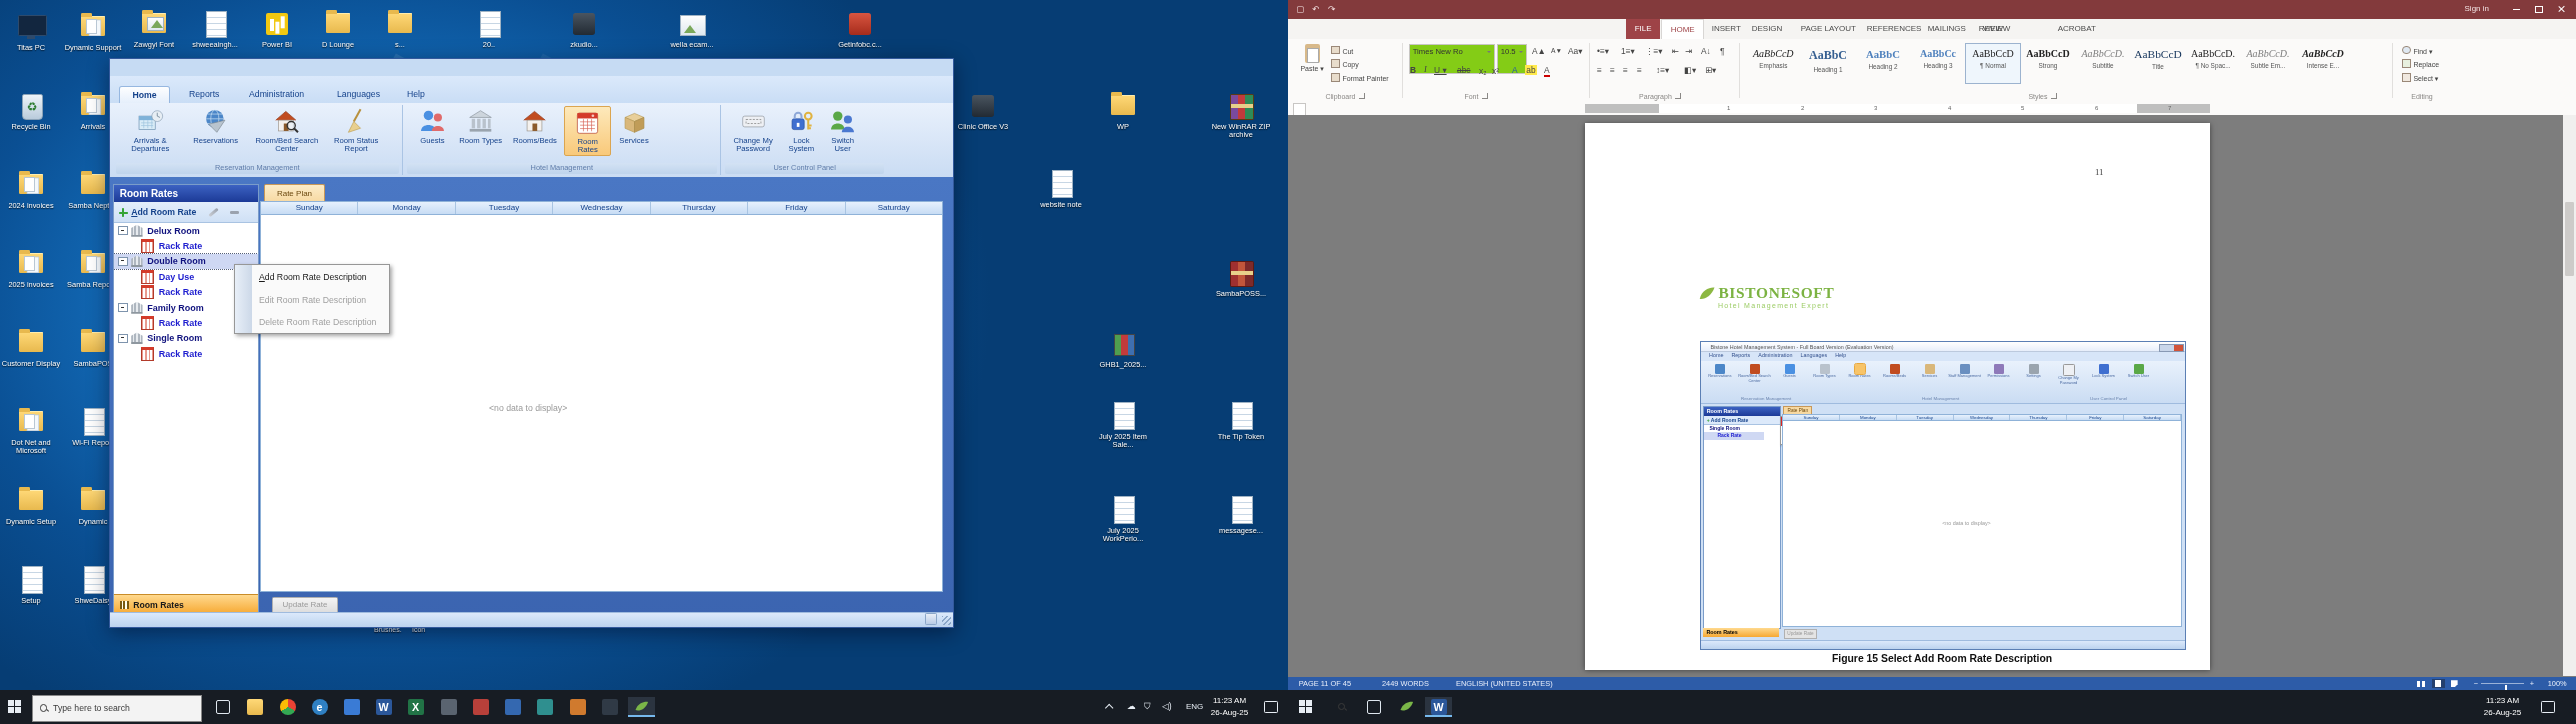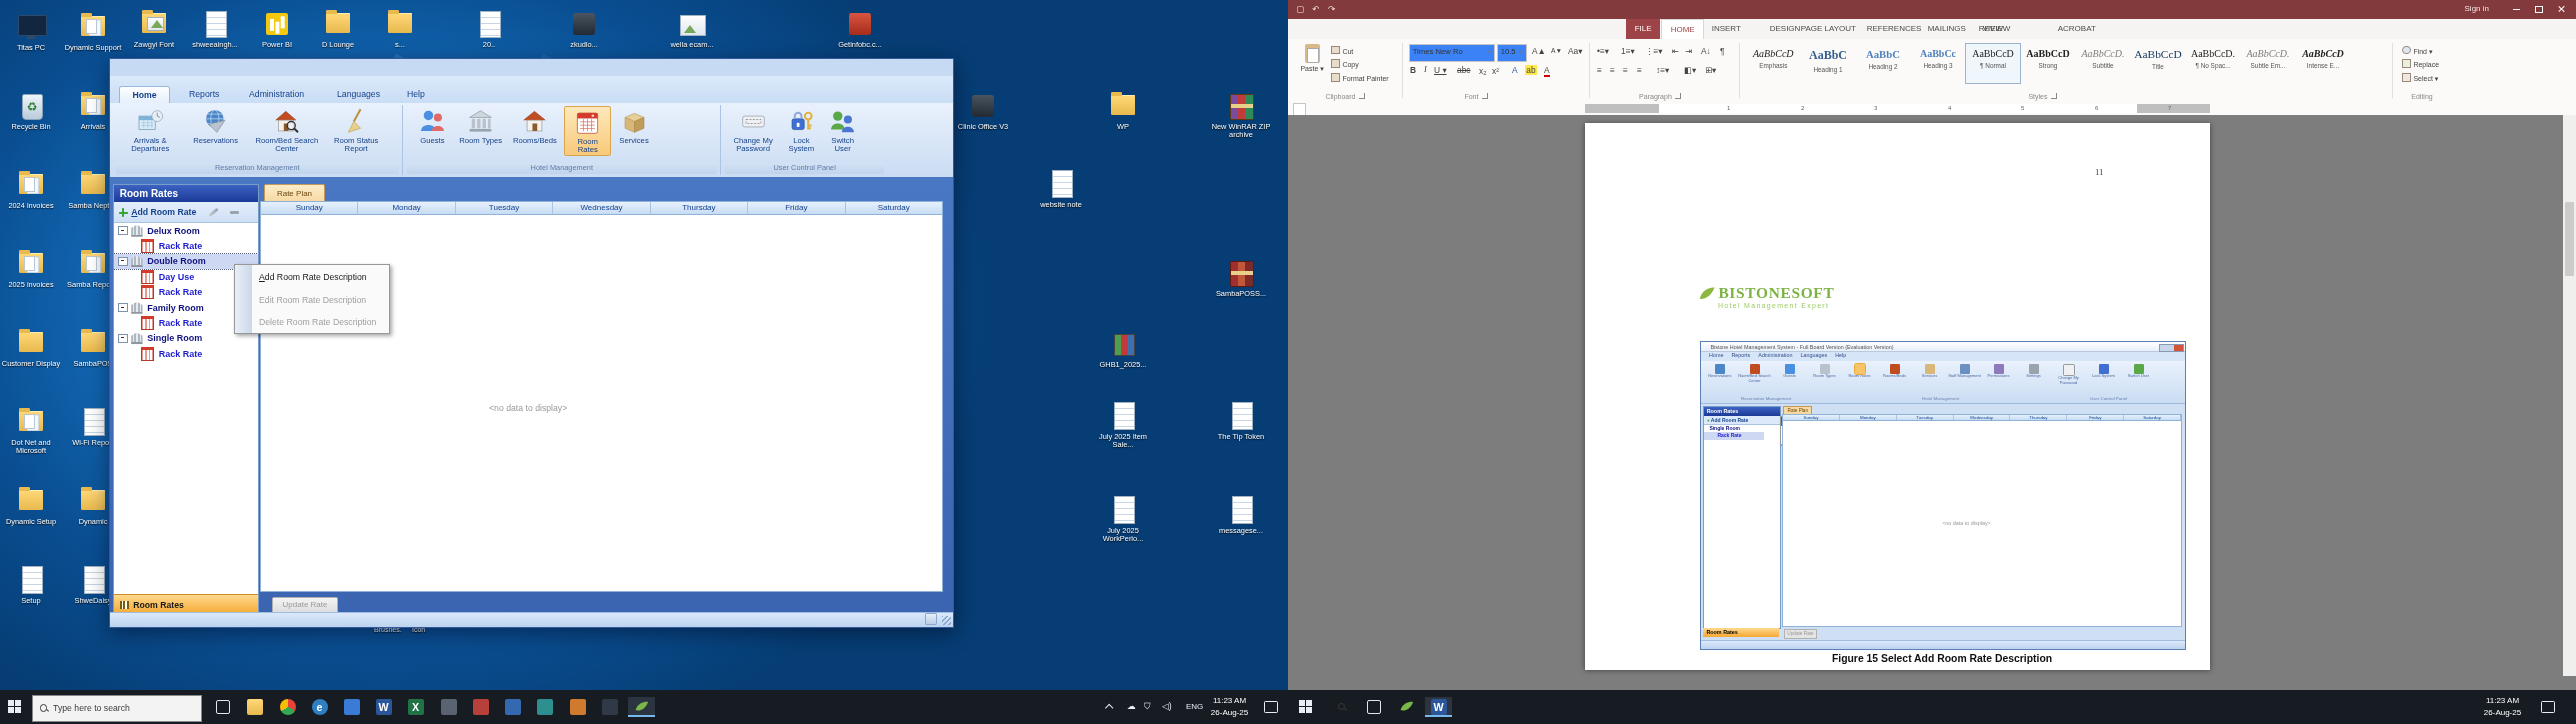--- a/index.html
+++ b/index.html
@@ -134,21 +134,21 @@
   .wtab.on{background:#fff;border:0.7px solid #d8d6d4;border-bottom:none;color:#9e4347;}
   #wribbon{position:absolute;left:0;top:39px;width:100%;height:63px;background:#fbfaf9;border-bottom:0.7px solid #d4d0cc;}
   .wgrp-div{position:absolute;top:4px;bottom:4px;width:0.7px;background:#e1dfdd;}
   .wglabel{position:absolute;bottom:2px;font-size:7px;color:#8a8886;text-align:center;}
   .launcher{display:inline-block;width:4.7px;height:4.7px;border-right:0.7px solid #8a8886;border-bottom:0.7px solid #8a8886;margin-left:3.4px;}
   .smallbtn{position:absolute;font-size:7px;color:#444;white-space:nowrap;}
   .cicon{display:inline-block;width:6.7px;height:6.7px;vertical-align:-0.7px;margin-right:2.7px;border:0.7px solid #9a8878;background:#e8dccb;}
   .pastebig{position:absolute;left:9.4px;top:5.4px;width:29.5px;text-align:center;font-size:7px;color:#444;}
   .clipb{width:14.8px;height:19px;margin:0 auto 2px auto;background:#d8b98a;border-radius:2px;position:relative;}
   .clipb::after{content:"";position:absolute;left:2.7px;top:3.4px;width:9.4px;height:13.4px;background:#fff;border:0.7px solid #aaa;}
-  .fontbox{position:absolute;height:18px;background:#3b82f6;border:0.7px solid #c8c6c4;font-size:7.7px;color:#333;
+  .fontbox{position:absolute;height:30px;background:#84cc16;border:0.7px solid #c8c6c4;font-size:7.7px;color:#333;
     line-height:13.4px;padding:0 2.7px;box-sizing:border-box;}
   .carr{float:right;margin-top:5.4px;width:0;height:0;border-left:2.7px solid transparent;border-right:2.7px solid transparent;border-top:2.7px solid #777;}
   .fglyph{position:absolute;font-size:8.4px;color:#444;}
   .stylecell{position:absolute;top:4px;width:54px;height:39px;text-align:center;border:0.7px solid transparent;}
   .stylecell.on{border:0.7px solid #9cb3cf;background:#eff6fc;}
   .stp{display:block;font-family:"Liberation Serif","DejaVu Serif",serif;font-size:10px;color:#222;margin-top:4px;}
   .stn{display:block;font-size:6.4px;color:#555;margin-top:2.7px;}
   .st-i{font-style:italic;} .st-b{font-weight:bold;} .st-h{color:#365f91;font-weight:bold;}
   .st-h2{color:#4f81bd;font-weight:bold;} .st-g{color:#7f7f7f;font-style:italic;} .st-t{color:#17365d;font-size:11.4px;}
   #wruler{position:absolute;left:0;top:102px;width:100%;height:13.4px;background:#fbfaf9;}
@@ -679,21 +679,21 @@
           <i class="wg-max"></i>
         </div>
       <div class="wctl" style="right:2.7px">
           <i class="wg-x"></i>
         </div>
     </div>
     <div id="wtabs">
       <div class="wtab file" style="left:338px"><span>FILE</span></div>
       <div class="wtab on" style="left:373px"><span>HOME</span></div>
       <div class="wtab" style="left:415px"><span>INSERT</span></div>
-      <div class="wtab" style="left:473px"><span>DESIGN</span></div>
+      <div class="wtab" style="left:455px"><span>DESIGN</span></div>
       <div class="wtab" style="left:504px"><span>PAGE LAYOUT</span></div>
       <div class="wtab" style="left:570px"><span>REFERENCES</span></div>
       <div class="wtab" style="left:631px"><span>MAILINGS</span></div>
       <div class="wtab" style="left:682px"><span>REVIEW</span></div>
       <div class="wtab" style="left:686px"><span>VIEW</span></div>
       <div class="wtab" style="left:761px"><span>ACROBAT</span></div>
     </div>
     <div id="wribbon">
 
       <div class="pastebig"><div class="clipb"></div><span>Paste</span> ▾</div>
@@ -873,20 +873,40 @@
           <div class="fupd">Update Rate</div>
           <div class="fstat"></div>
         </div>
         <div class="abs" style="left:115px;top:530px;width:484px;text-align:center;font-weight:bold;font-size:10.4px;color:#111;">Figure 15 Select Add Room Rate Description</div>
       </div>
     </div>
     <div id="wsb">
         <div class="thumb"></div>
       </div>
 
+    <div id="wstatus">
+      <span class="stitem" style="left:10.7px">PAGE 11 OF 45</span>
+      <span class="stitem" style="left:94px">2449 WORDS</span>
+      <span class="stitem" style="left:168px">ENGLISH (UNITED STATES)</span>
+      <div class="viewic" style="right:148px">
+          <i class="vi1"></i>
+        </div>
+      <div class="viewic" style="right:131px;background:#24406e">
+          <i class="vi2"></i>
+        </div>
+      <div class="viewic" style="right:115px">
+          <i class="vi3"></i>
+        </div>
+      <span class="stitem" style="right:98px">−</span>
+      <div class="ztrack" style="right:52px">
+          <div class="zthumb" style="left:24px"></div>
+        </div>
+      <span class="stitem" style="right:42px">+</span>
+      <span class="stitem" style="right:9.4px">100%</span>
+    </div>
   </div>
 
   <div id="tbar" class="abs">
     <div class="win4" style="left:8px;top:10px">
         <i></i>
         <i></i>
         <i></i>
         <i></i>
       </div>
     <div id="tsearch">

